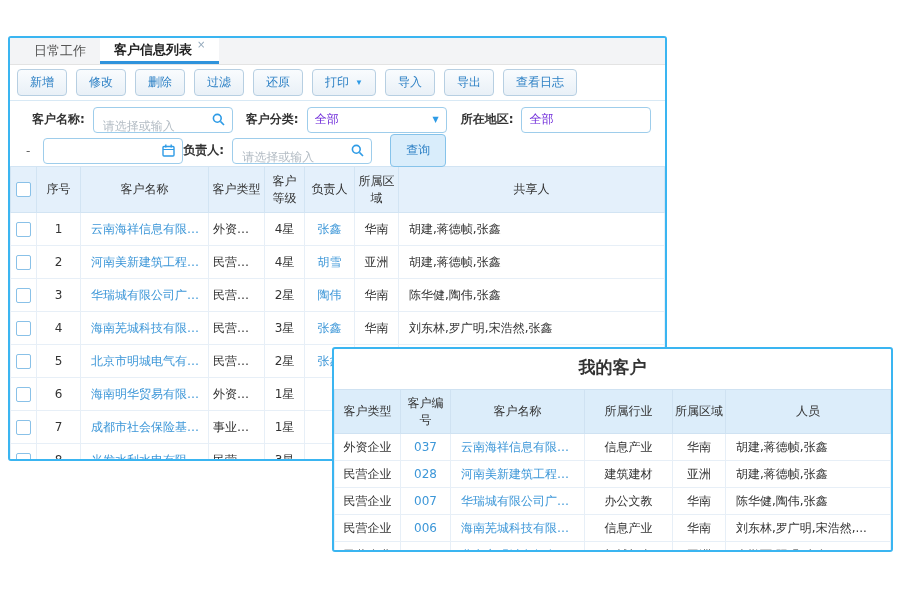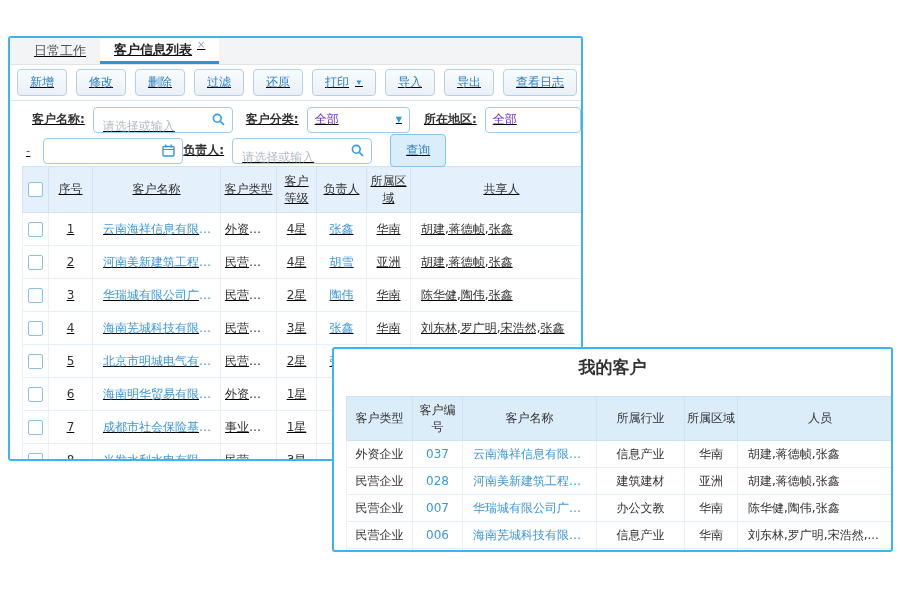--- a/index.html
+++ b/index.html
@@ -2,21 +2,21 @@
 <html><head>
 <meta charset="utf-8">
 <style>
   html,body{margin:0;padding:0;}
   body{
     width:900px;height:600px;background:#ffffff;position:relative;overflow:hidden;
     font-family:"DejaVu Sans","Liberation Sans",sans-serif;
     -webkit-font-smoothing:antialiased;
   }
   .panel{position:absolute;background:#fff;border:2px solid #3ab5f1;border-radius:3px;box-sizing:border-box;overflow:hidden;}
-  #panel-main{left:8px;top:36px;width:575px;height:425px;z-index:1;text-decoration:underline;}
+  #panel-main{left:8px;top:36px;width:659px;height:425px;z-index:1;}
   #panel-my{left:332px;top:347px;width:561px;height:205px;z-index:2;}
 
   
   .tabbar{display:flex;align-items:stretch;background:#f3f4f6;border-bottom:1px solid #e3e3e3;height:26px;padding-left:10px;}
   .tab{display:flex;align-items:center;padding:0 14px;font-size:13px;color:#555;box-sizing:border-box;cursor:default;}
   .tab.active{background:#fff;color:#222;font-weight:bold;border-bottom:3px solid #2f93dc;}
   .tab .close-x{font-size:10px;color:#93a9bc;margin-left:5px;font-weight:normal;transform:translateY(-5px);display:inline-block;}
 
   
   .toolbar{display:flex;gap:9px;padding:4px 7px;border-bottom:1px solid #d8e9f5;align-items:center;}
@@ -30,31 +30,31 @@
   .flabel{font-weight:bold;color:#333;white-space:nowrap;}
   .inputbox{height:26px;border:1px solid #9ecdeb;border-radius:4px;background:#fff;display:flex;align-items:center;
             padding:0 7px;box-sizing:border-box;}
   .inputbox input{border:none;outline:none;flex:1;min-width:0;font-size:12px;background:transparent;color:#444;font-family:inherit;margin-top:12px;}
   .inputbox input::placeholder{color:#b3bcc4;}
   .inputbox .val{flex:1;color:#6d28d9;}
   .qbtn{font-size:12px;color:#2b7fc4;background:#d9edfb;border:1px solid #86c3ea;border-radius:4px;padding:7px 15px;cursor:pointer;}
   .dash{color:#666;}
 
   
-  table{border-collapse:collapse;table-layout:fixed;width:100%;margin-left:12px;}
+  table{border-collapse:collapse;table-layout:fixed;width:100%;}
   th{background:#e4f0fb;border:1px solid #d2e4f3;font-size:12px;font-weight:normal;color:#333;height:41px;padding:2px;text-align:center;}
   td{border:1px solid #e7eff7;font-size:12px;color:#333;height:28px;padding:2px 4px;text-align:center;
      white-space:nowrap;overflow:hidden;text-overflow:ellipsis;}
   td.al,th.al{text-align:left;padding-left:10px;}
   .link{color:#3d97d8;cursor:pointer;}
   .checkbox{display:inline-block;width:13px;height:13px;border:1px solid #89c1e8;border-radius:2px;background:#fff;
             vertical-align:middle;cursor:pointer;}
 
   
-  .my-title{height:47px;line-height:36px;text-align:center;font-size:17px;font-weight:bold;color:#333;}
+  .my-title{height:40px;line-height:36px;text-align:center;font-size:17px;font-weight:bold;color:#333;}
   #panel-my th{background:#dcedfa;border-color:#cfe2f2;height:39px;}
   #panel-my td{height:22px;}
 
   .icon-svg{flex:none;display:block;}
 </style>
 </head>
 <body>
 
 <div class="panel" id="panel-main">
 

